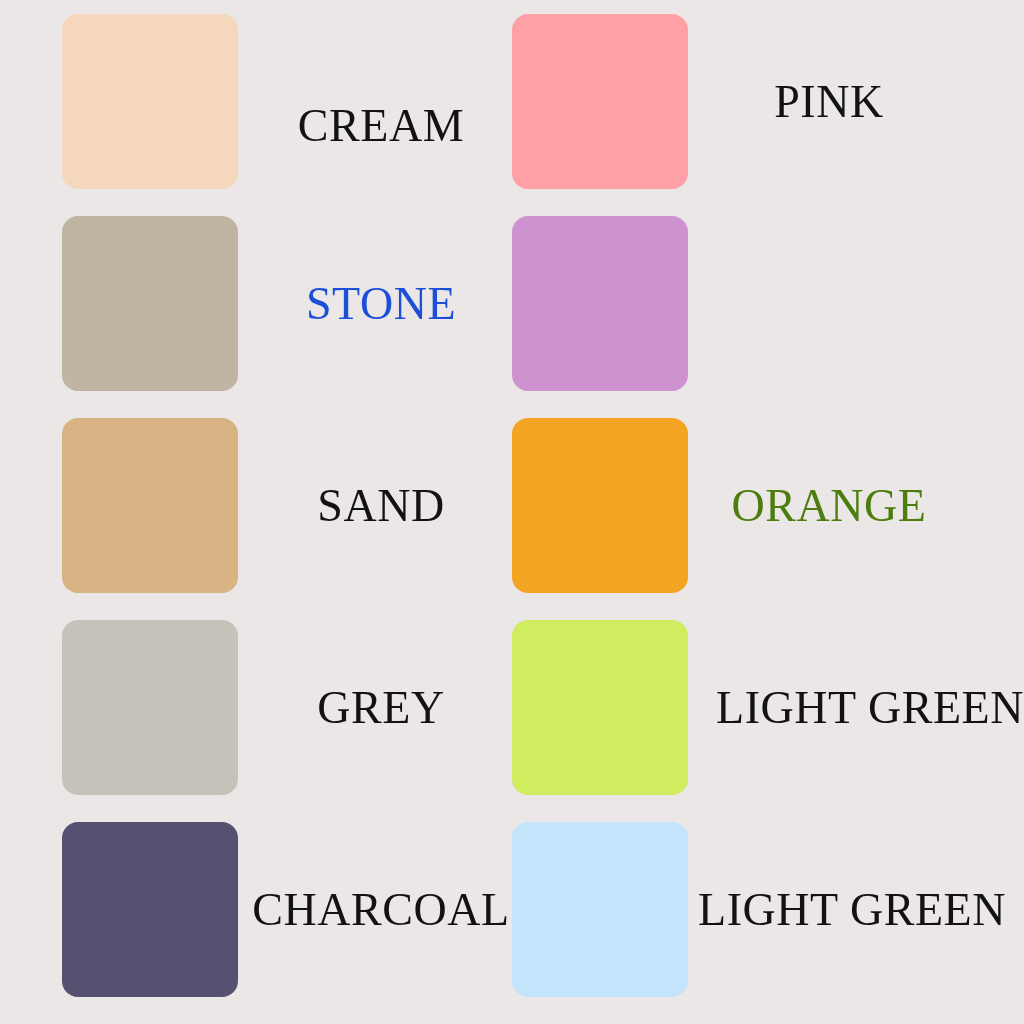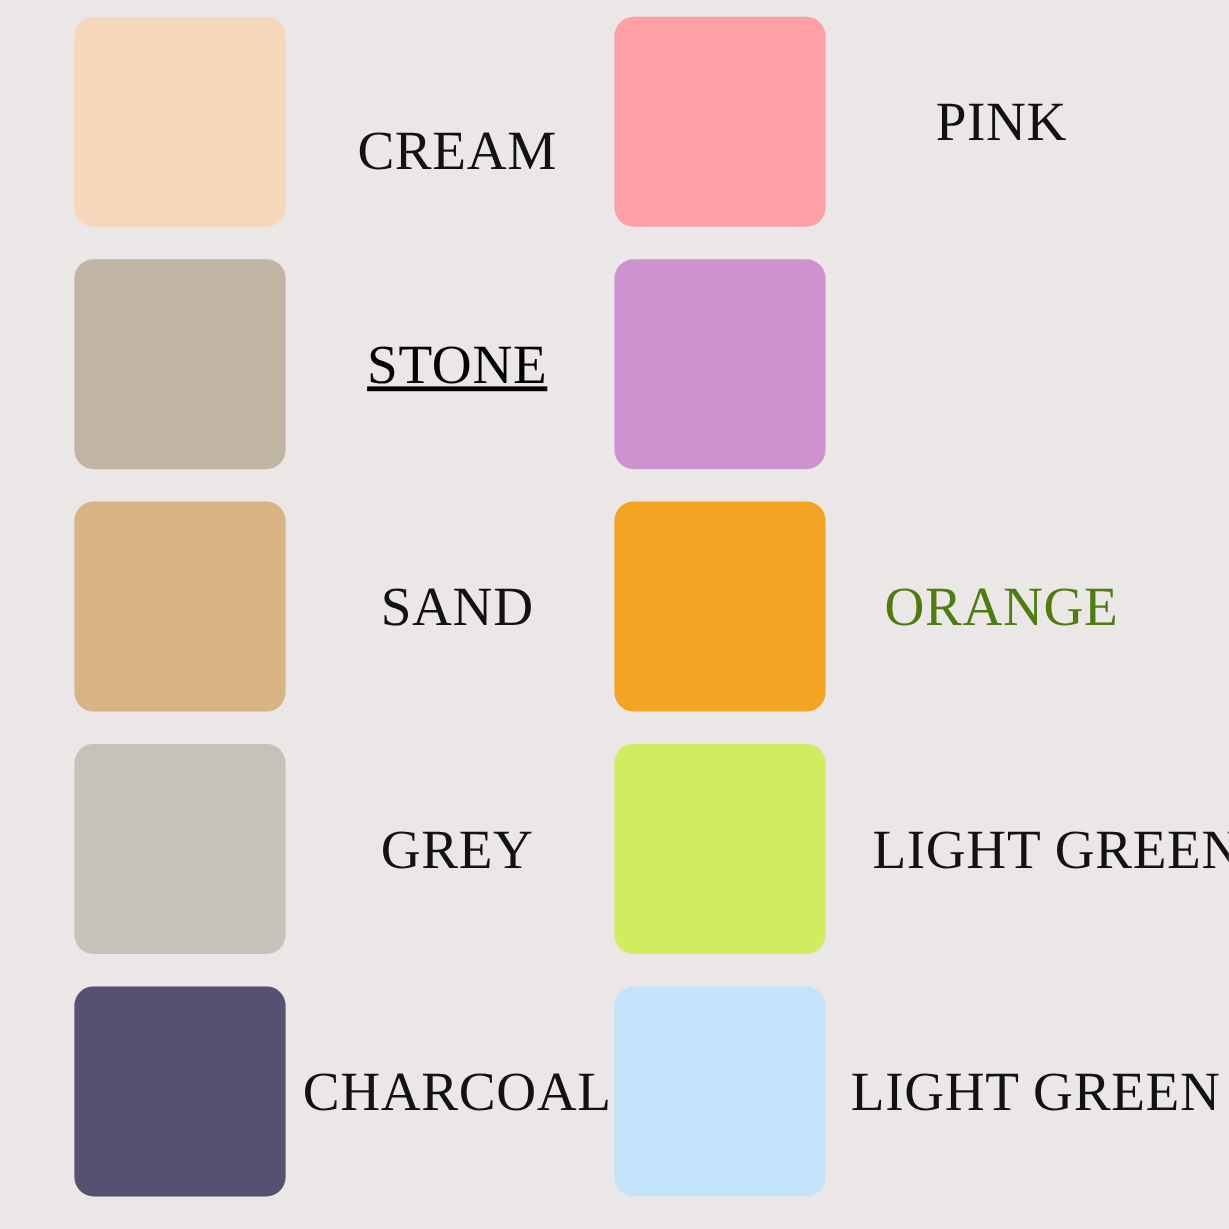--- a/index.html
+++ b/index.html
@@ -51,40 +51,40 @@
     color: #121212;
     font-weight: 400;
     white-space: nowrap;
     padding-left: 8px;
     padding-right: 2px;
     font-family: "Liberation Serif", "DejaVu Serif", serif;
   }
 
   
   .col-left  .swatch-label { padding-left: 14px; }
-  .col-right .swatch-label { padding-left: 21px; }
+  .col-right .swatch-label { padding-left: 10px; }
 </style>
 </head>
 <body style="background: rgb(235, 231, 230);">
 
 <div id="palette-board" style="background: rgb(235, 231, 230);">
 
   <div class="swatch-row col-left">
     <div class="swatch-chip" style="background: rgb(245, 215, 188);"></div>
     <div class="swatch-label" style="color: rgb(18, 18, 18); margin-top: 48px;">CREAM</div>
   </div>
 
   <div class="swatch-row col-right">
     <div class="swatch-chip" style="background: rgb(255, 160, 167);"></div>
     <div class="swatch-label" style="color: rgb(18, 18, 18);">PINK</div>
   </div>
 
   <div class="swatch-row col-left">
     <div class="swatch-chip" style="background: rgb(192, 180, 162);"></div>
-    <div class="swatch-label" style="color: #000000; text-decoration: underline;">STONE</div>
+    <div class="swatch-label" style="color: #1d4ed8;">STONE</div>
   </div>
 
   <div class="swatch-row col-right">
     <div class="swatch-chip" style="background: rgb(206, 146, 209);"></div>
   </div>
 
   <div class="swatch-row col-left">
     <div class="swatch-chip" style="background: rgb(216, 180, 133);"></div>
     <div class="swatch-label" style="color: rgb(18, 18, 18);">SAND</div>
   </div>

